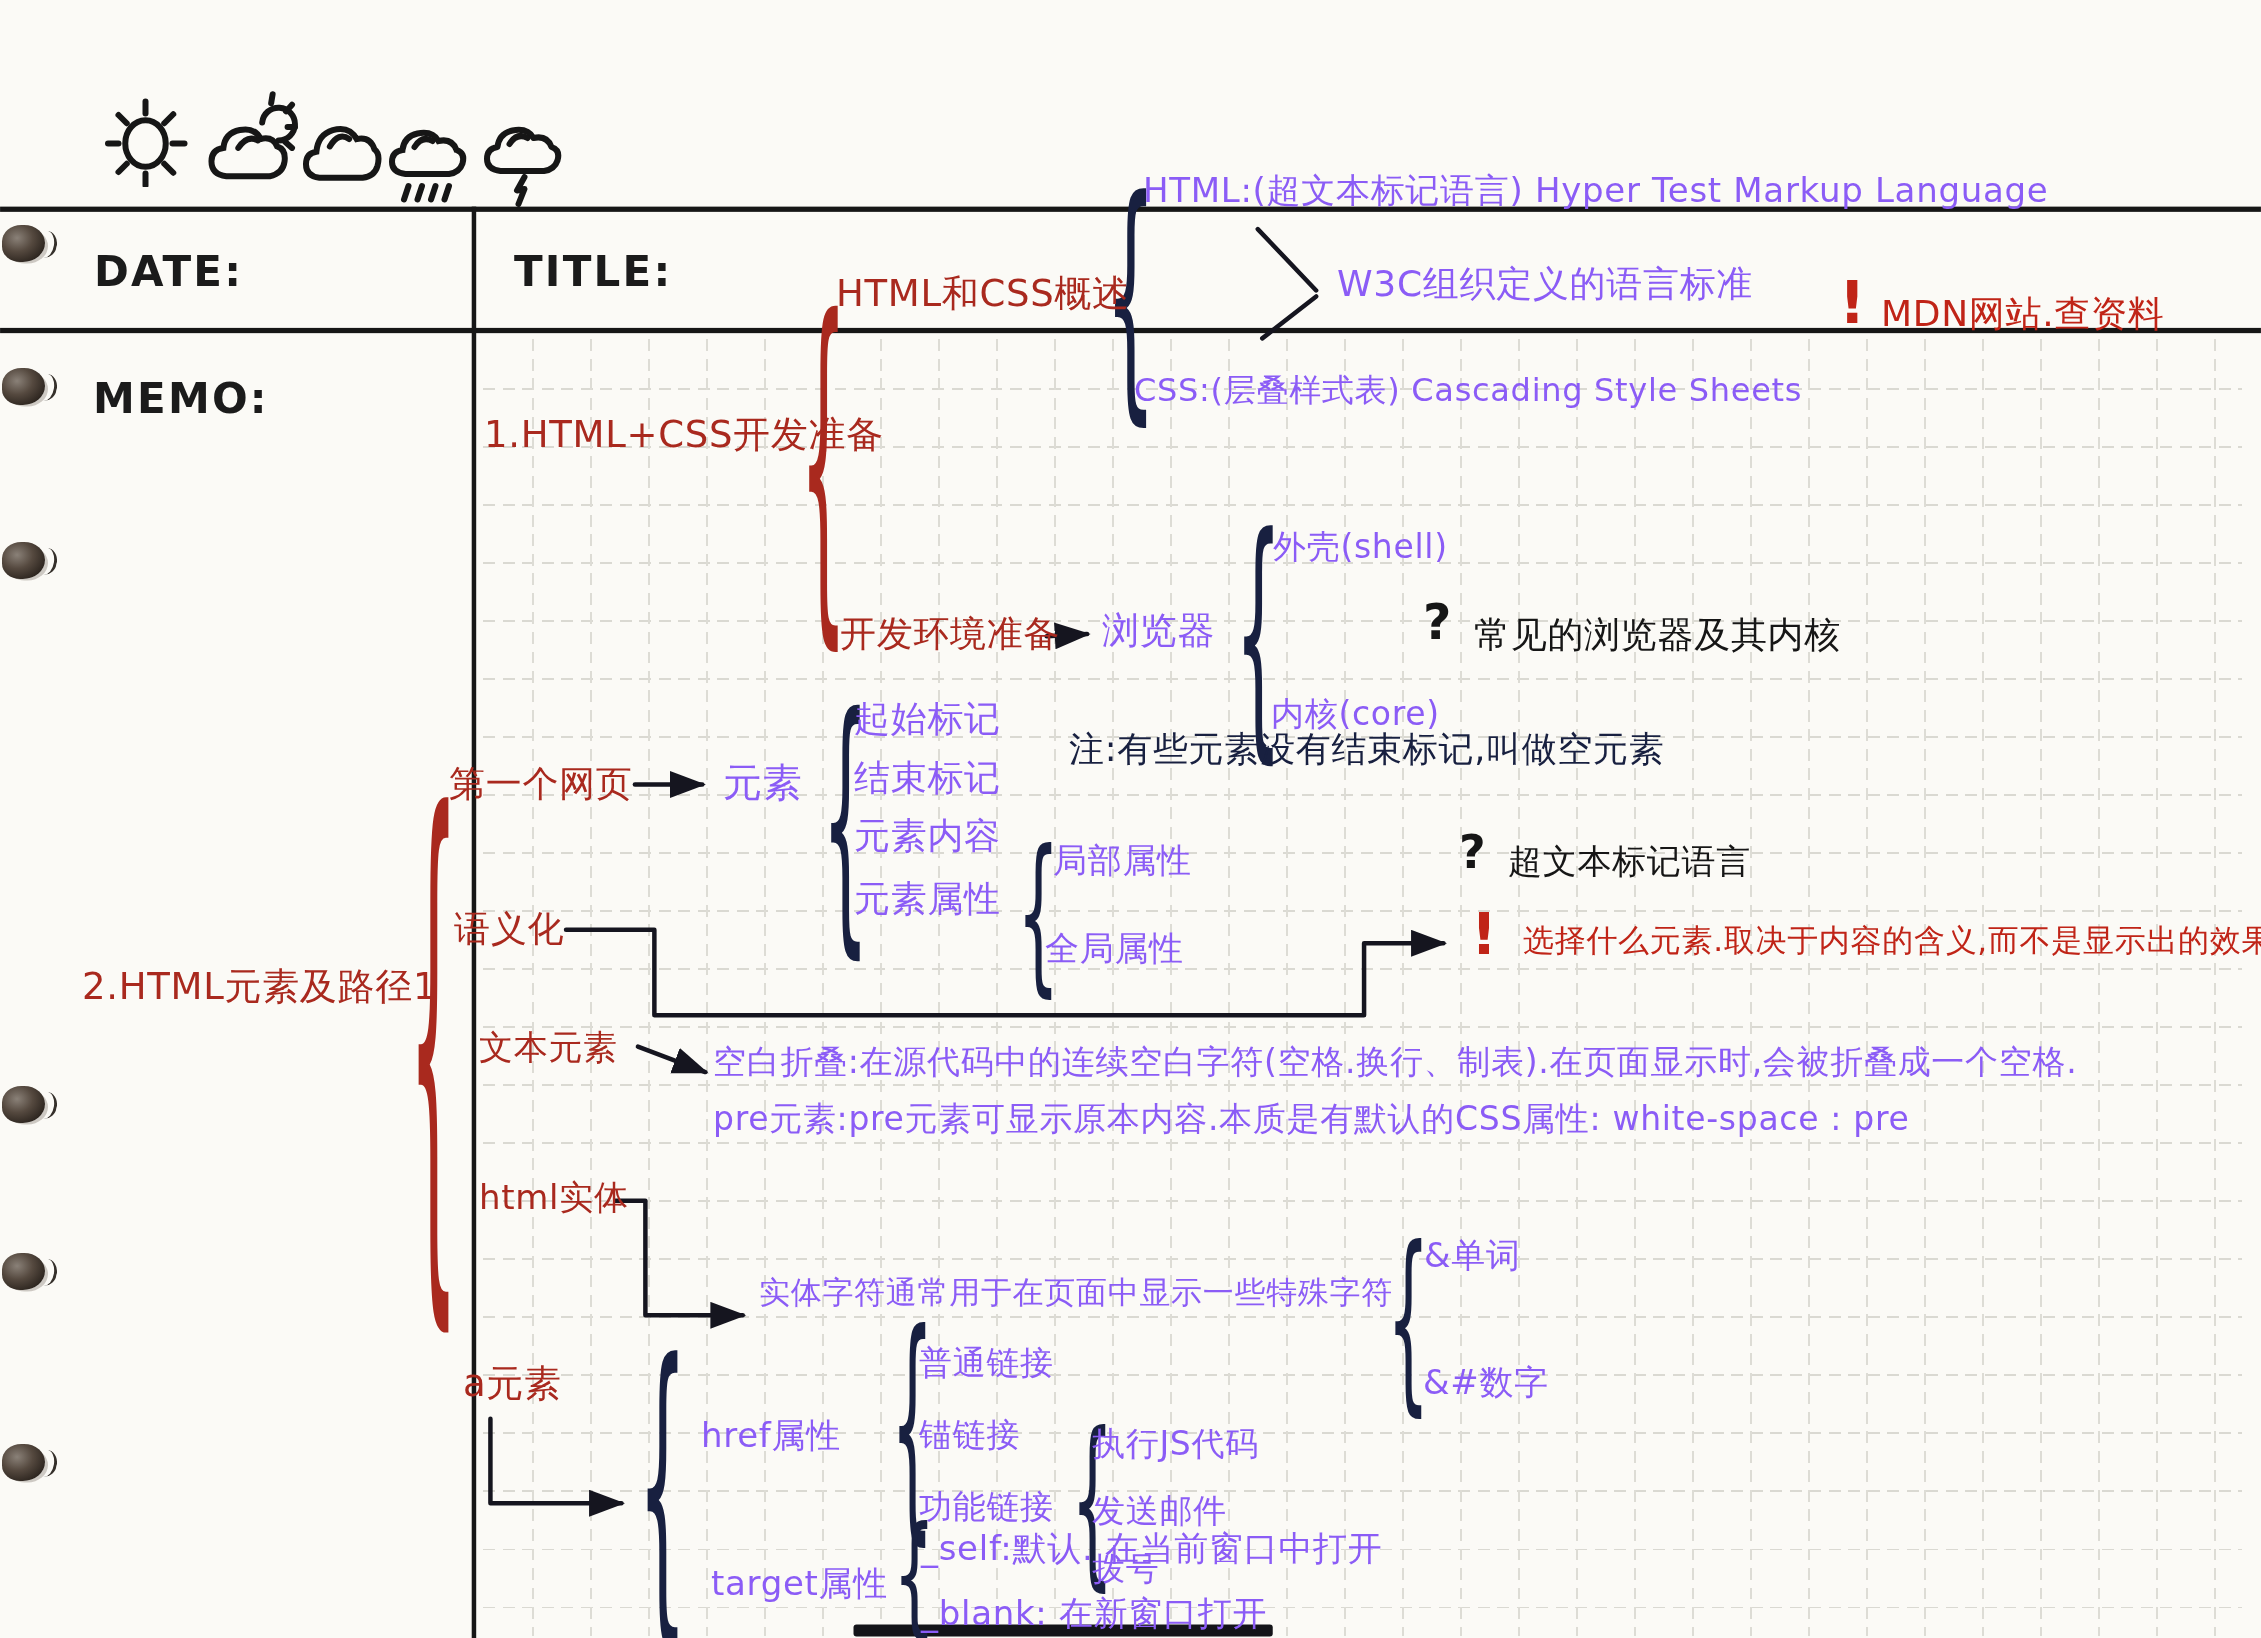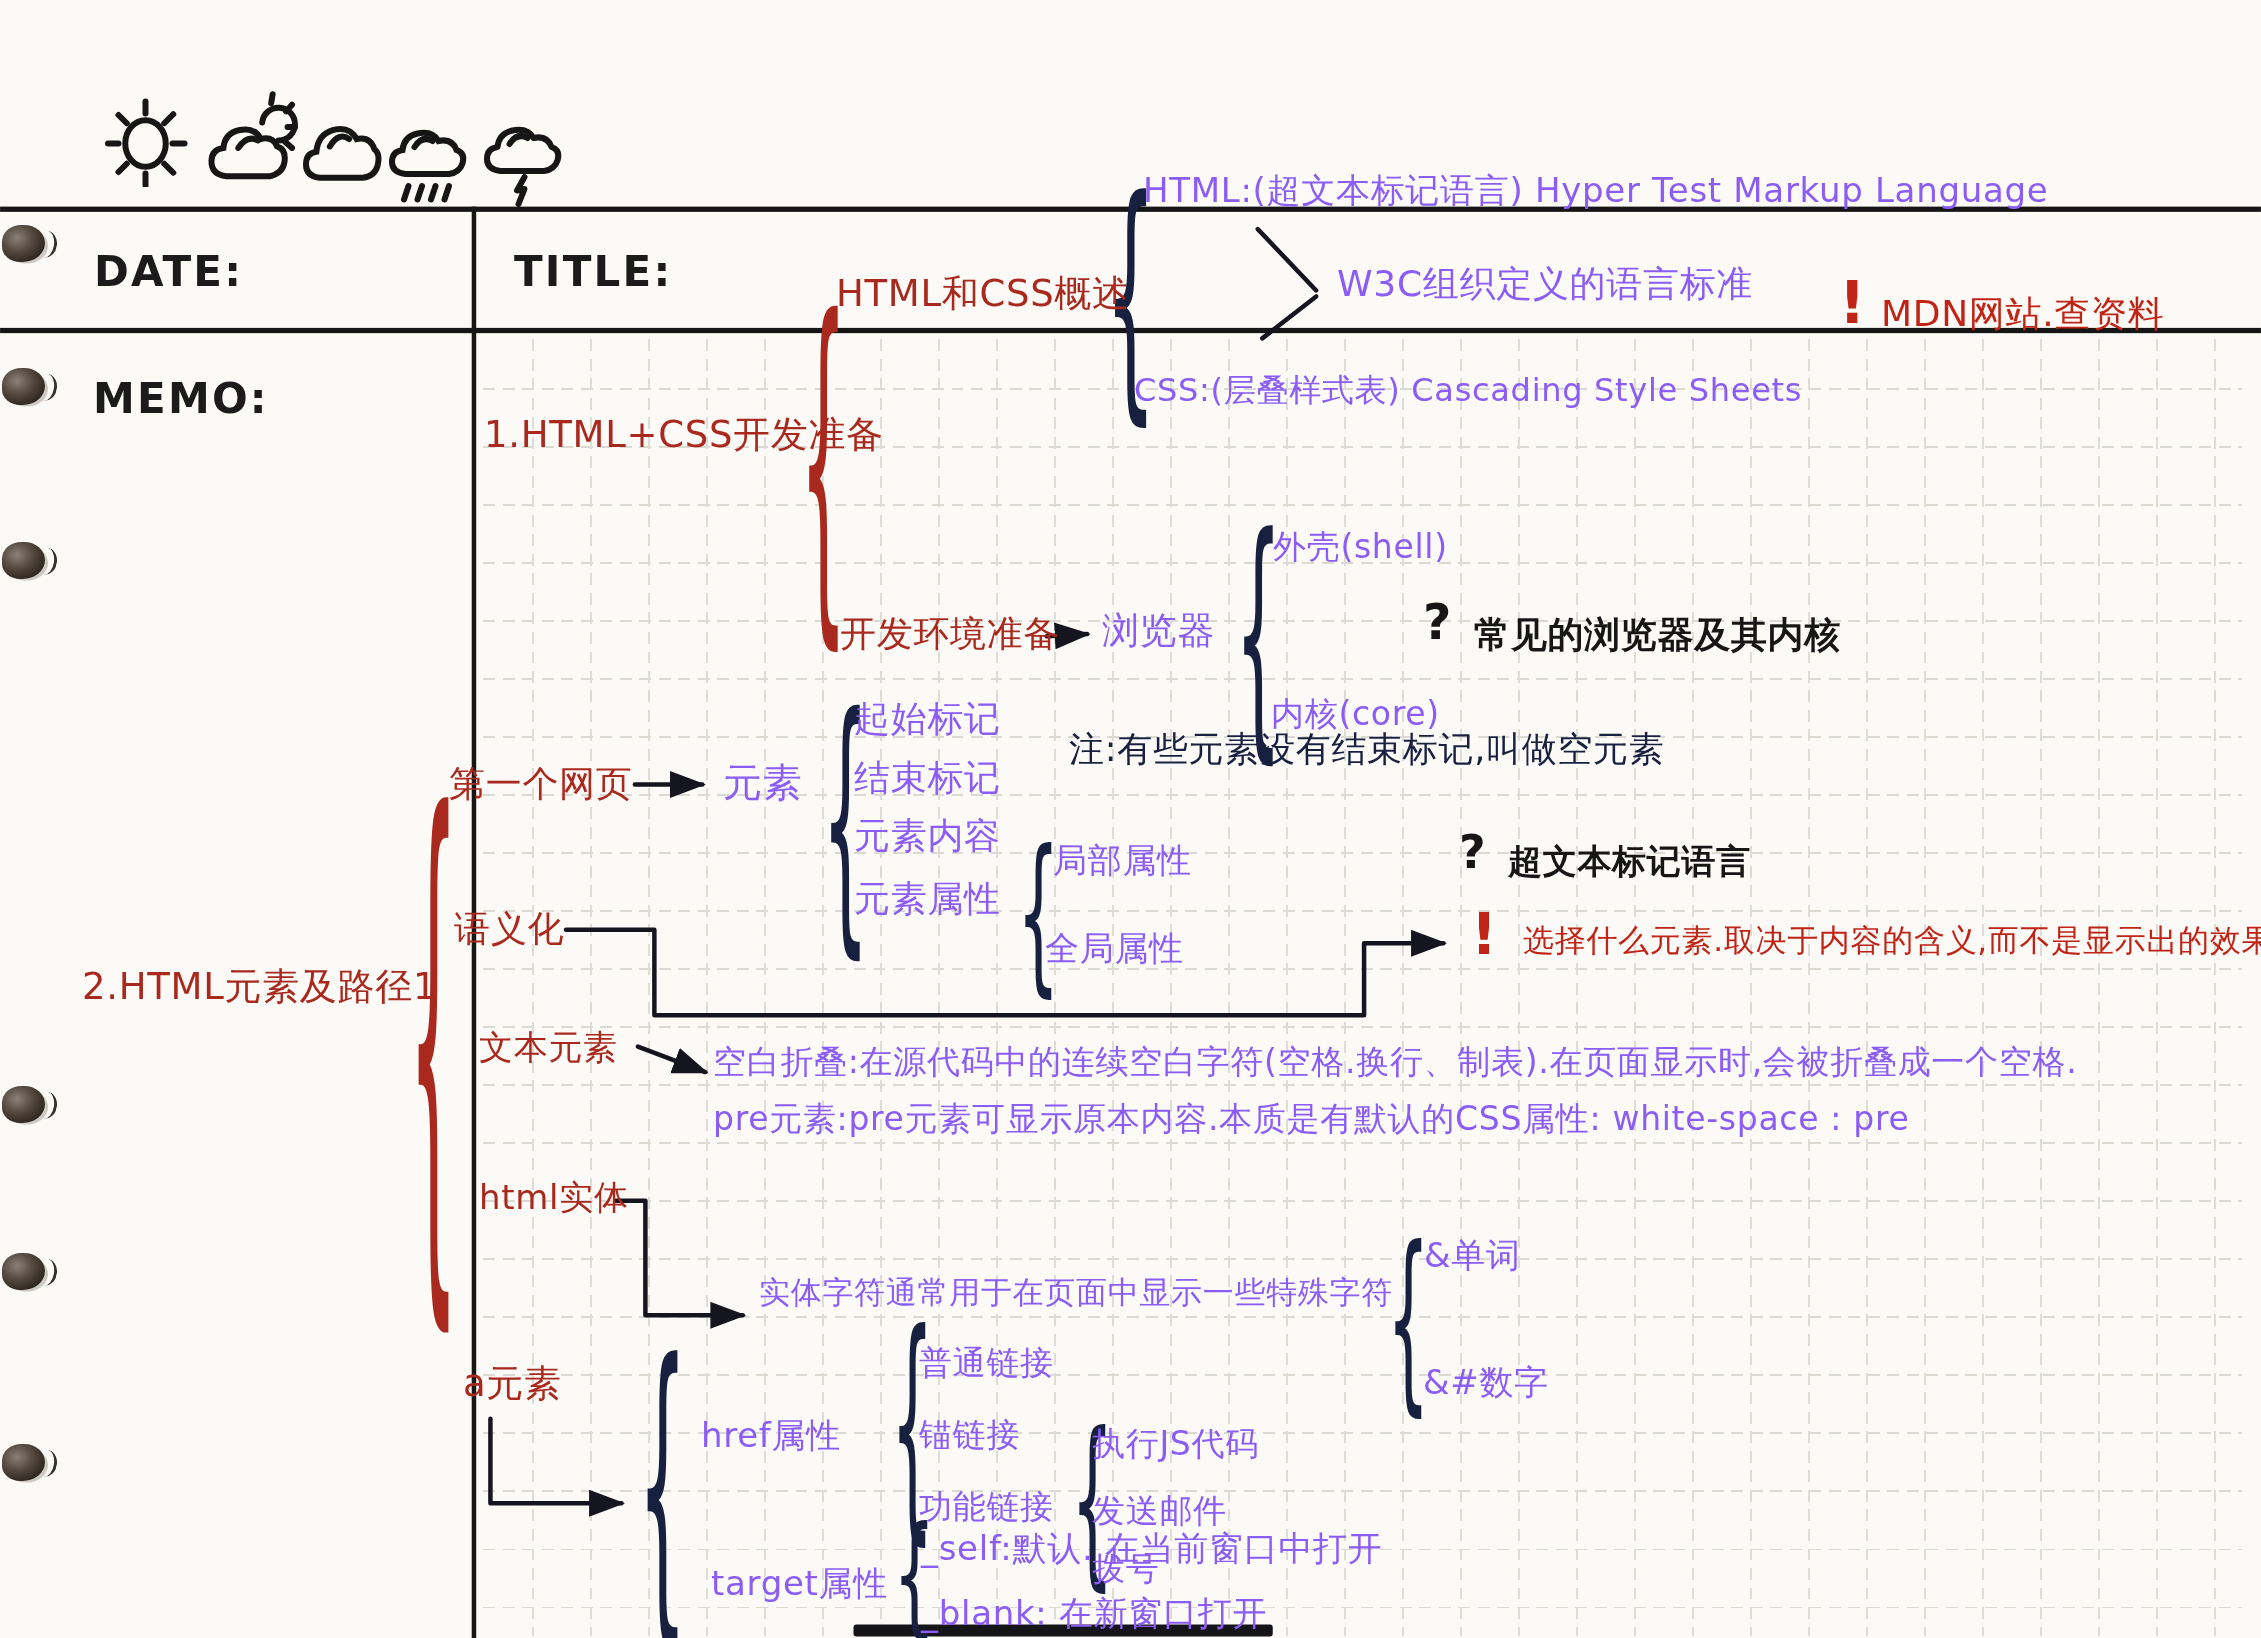--- a/index.html
+++ b/index.html
@@ -4,21 +4,21 @@
 <style>
   html,body{margin:0;padding:0;background:#ffffff;}
   #page{
     position:relative;width:2261px;height:1638px;overflow:hidden;
     background:#fbfaf6;
     font-family:"DejaVu Sans",sans-serif;
   }
   .hw{position:absolute;white-space:nowrap;line-height:1.25;letter-spacing:0.7px;}
   .navy{color:#8b5cf6;}
   .navy2{color:#182040;}
-  .black{color:#161616;font-weight:bold;}
+  .black{color:#161616;}
   .red{color:#a9291e;}
   .red2{color:#c02417;}
   .print{position:absolute;white-space:nowrap;color:#1b1b1b;font-weight:600;letter-spacing:2.2px;}
   .brace{position:absolute;font-family:"DejaVu Sans",sans-serif;font-size:67px;line-height:61px;
          transform-origin:top left;font-weight:400;}
   .hole{position:absolute;left:1.5px;width:43px;height:37px;border-radius:48% 52% 55% 45%;
         background:radial-gradient(ellipse at 35% 35%, #8a8178 0%, #55493f 40%, #17120e 95%);
         box-shadow:4.5px 3px 0 -1.5px rgba(120,110,100,.35);}
   .hole:after{content:"";position:absolute;right:-12px;top:6px;width:13.5px;height:27px;
         border-right:3.7px solid #35302b;border-radius:0 70% 70% 0 / 0 50% 50% 0;transform:rotate(8deg);}

